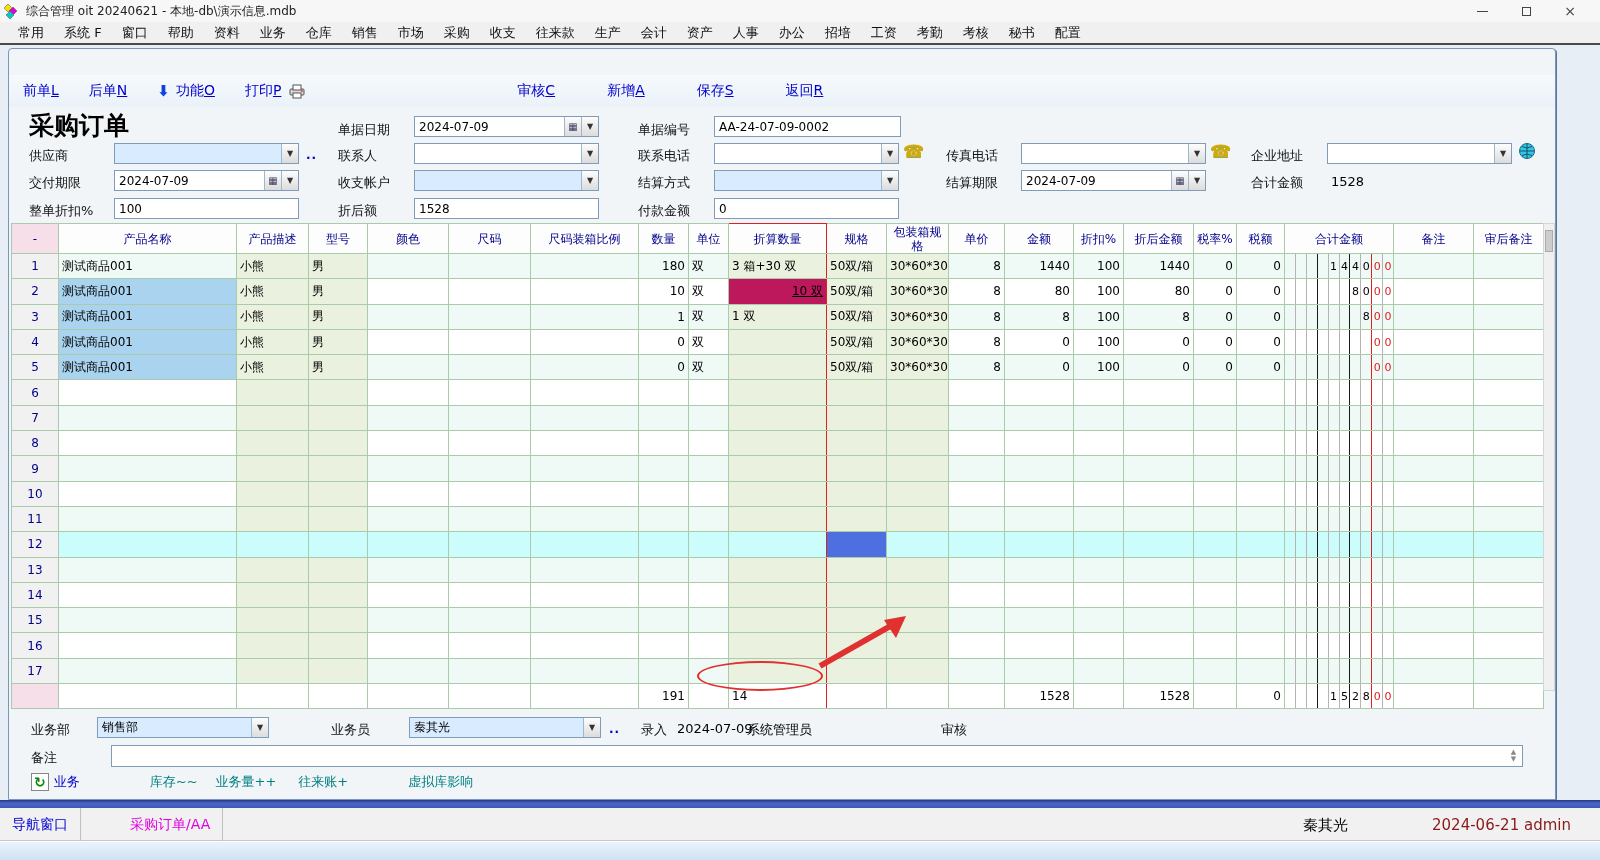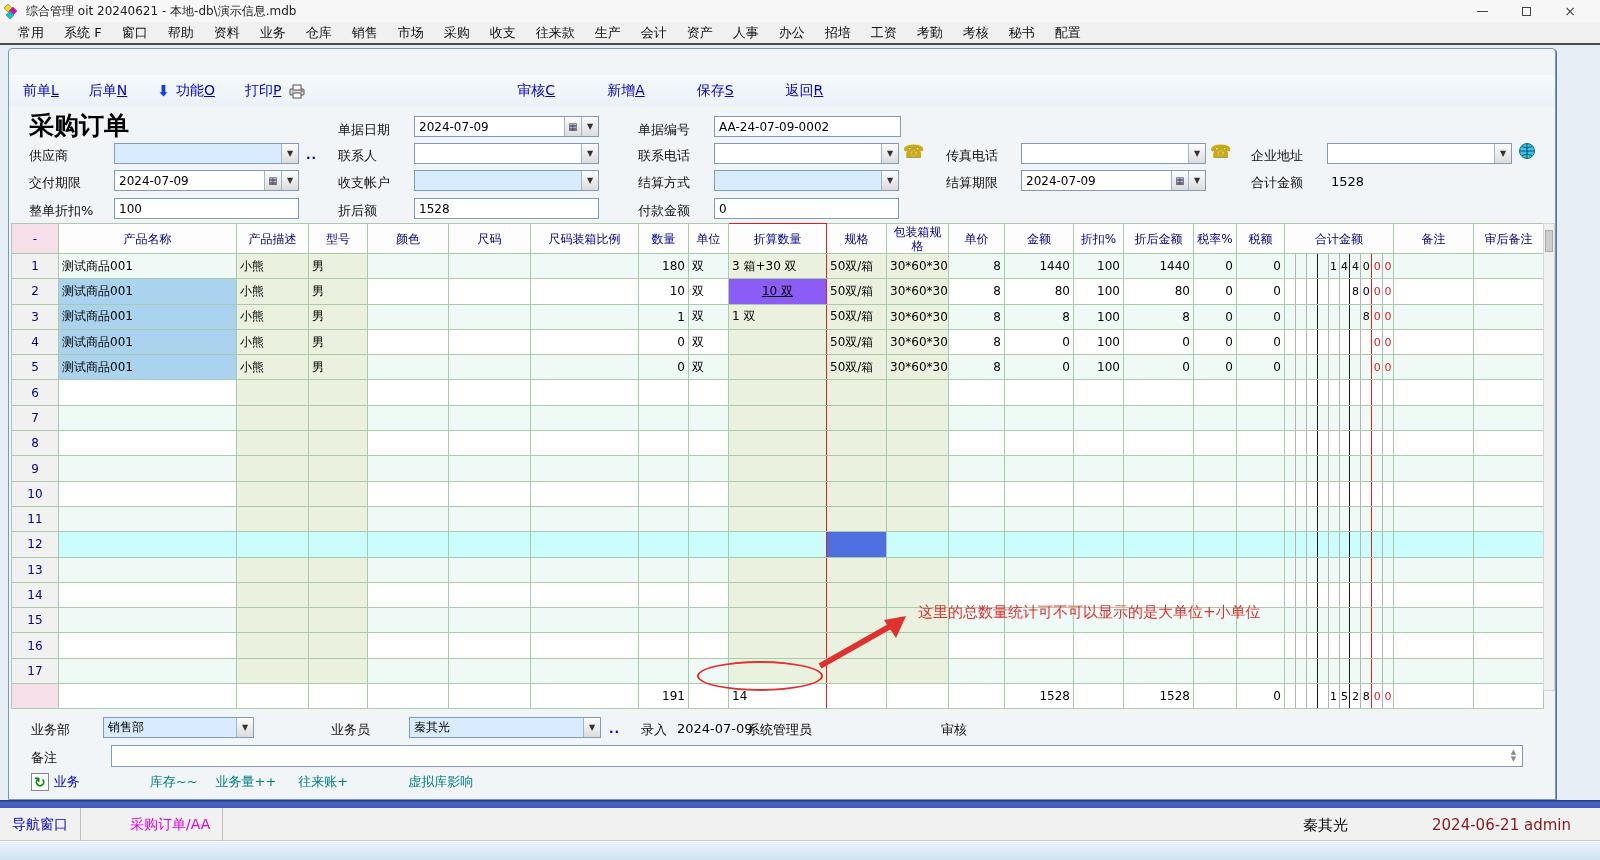--- a/index.html
+++ b/index.html
@@ -346,21 +346,21 @@
           <tr>
             <td class="numc">2</td>
             <td style="background: rgb(169, 211, 238); text-align: left;">测试商品001</td>
             <td style="background: rgb(235, 241, 223); text-align: left;">小熊</td>
             <td style="background: rgb(235, 241, 223); text-align: left;">男</td>
             <td style="background: rgb(255, 255, 255); text-align: left;"></td>
             <td style="background: rgb(255, 255, 255); text-align: left;"></td>
             <td style="background: rgb(255, 255, 255); text-align: left;"></td>
             <td style="background: rgb(255, 255, 255); text-align: right;">10</td>
             <td style="background: rgb(255, 255, 255); text-align: left;">双</td>
-            <td class="redL redR" style="background: #8b5cf6; text-align: center; text-decoration: underline;">10 双</td>
+            <td class="redL redR" style="background: #be185d; text-align: right; text-decoration: underline;">10 双</td>
             <td style="background: rgb(235, 241, 223); text-align: left;">50双/箱</td>
             <td style="background: rgb(235, 241, 223); text-align: left;">30*60*30</td>
             <td style="background: rgb(255, 255, 255); text-align: right;">8</td>
             <td style="background: rgb(255, 255, 255); text-align: right;">80</td>
             <td style="background: rgb(255, 255, 255); text-align: right;">100</td>
             <td style="background: rgb(255, 255, 255); text-align: right;">80</td>
             <td style="background: rgb(255, 255, 255); text-align: right;">0</td>
             <td style="background: rgb(255, 255, 255); text-align: right;">0</td>
             <td class=" moneytd" style="background: rgb(255, 255, 255);">
               <div class="mgrid">
@@ -956,21 +956,21 @@
             <td style="height: 25px; background: rgb(255, 255, 255); text-align: left;"></td>
           </tr>
         </tbody>
       </table>
   </div>
   <div id="vscroll">
       <div id="vthumb"></div>
     </div>
 
   <label class="f" style="left:22px;top:672px">业务部</label>
-  <div class="combo bluefill" style="left:94px;top:668px;width:151px">
+  <div class="combo bluefill" style="left:88px;top:668px;width:172px">
     <span class="val">销售部</span>
       <span class="dbtn">▼</span>
   </div>
   <label class="f" style="left:322px;top:672px">业务员</label>
   <div class="combo bluefill" style="left:400px;top:668px;width:192px">
     <span class="val">秦其光</span>
       <span class="dbtn">▼</span>
   </div>
   <span class="dots" style="left:600px;top:673px">..</span>
   <label class="f" style="left:632px;top:672px">录入</label>
@@ -1006,21 +1006,20 @@
       </span>
     </div>
 </div>
 
 <div id="red-ellipse"></div>
 <svg id="anno-arrow" width="110" height="62">
   <line x1="12" y1="56" x2="86" y2="14" stroke="#e03030" stroke-width="6"></line>
   <polygon points="98,6 76,10 88,28" fill="#e03030"></polygon>
 </svg>
 <div id="anno-text">
-  <div>这里的总数量统计可不可以显示的是大单位+小单位</div>
 </div>
 
 <div id="blue-bar"></div>
 <div id="statusbar">
   <span class="staticval" style="left:1303px;top:8px;font-size:15px">秦其光</span>
   <span class="staticval" style="left:1432px;top:8px;font-size:15px;color:#8b1a1a">2024-06-21 admin</span>
 <div class="stab" style="left: 0px; color: rgb(0, 0, 208);">导航窗口</div>
     <div class="stab" style="left: 118px; color: rgb(224, 0, 224);">采购订单/AA</div>
   </div>
 <div id="bottom-strip"></div>

